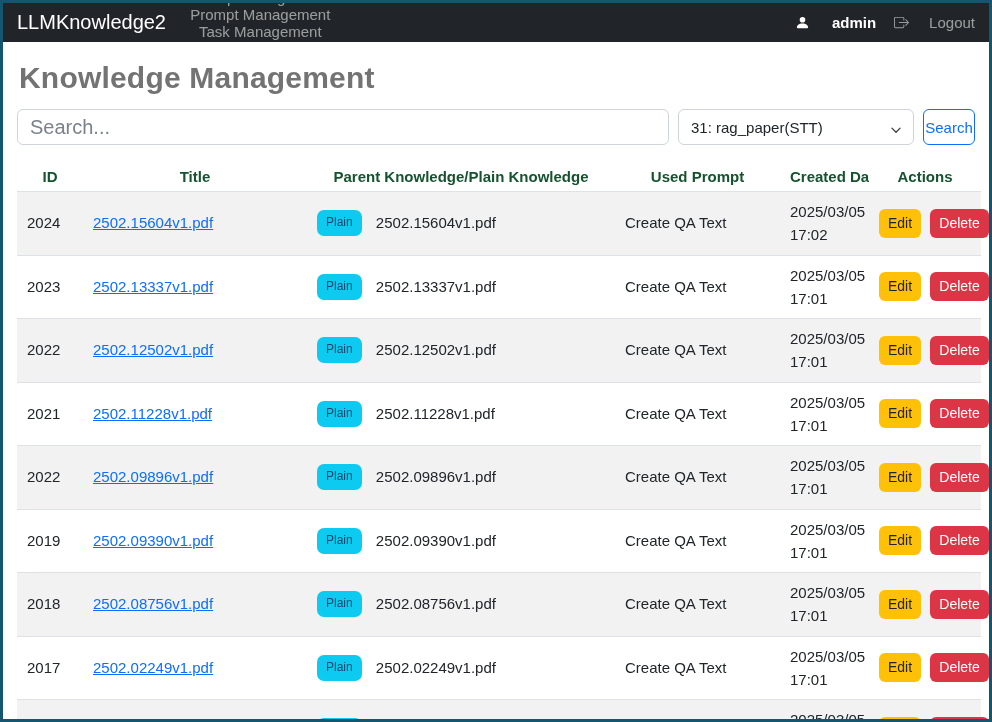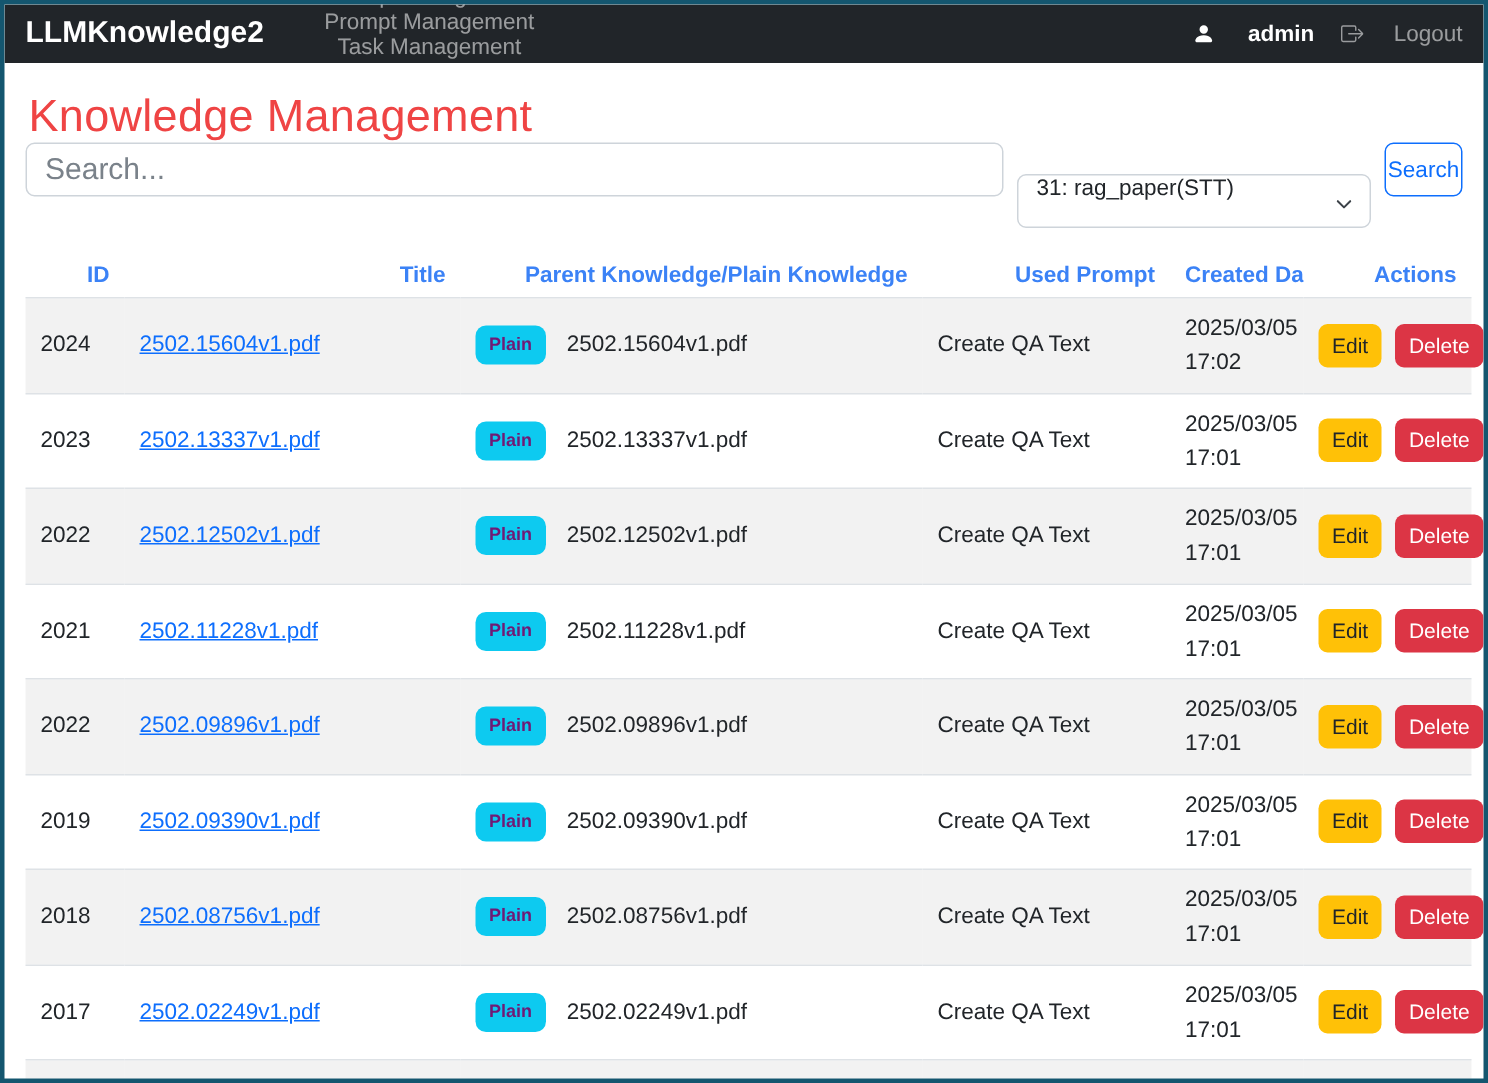--- a/index.html
+++ b/index.html
@@ -10,70 +10,70 @@
     border: 3px solid #14566f;
     background: #fff;
     overflow: hidden;
     display: flex; flex-direction: column;
   }
   
   .navbar {
     background: #212529; height: 39px; flex-shrink: 0;
     display: flex; align-items: center; padding: 0 14px;
   }
-  .brand { color: #fff; font-size: 20px; font-weight: 700; margin-right: 16px; text-decoration: none; }
+  .brand { color: #fff; font-size: 20px; font-weight: 400; text-decoration: none; }
   .nav-links { display: flex; align-items: center; flex-direction: column; }
   .nav-link {
     color: rgba(255,255,255,0.55); font-size: 15px; text-decoration: none;
     padding: 0 9px; white-space: nowrap;
   }
   .nav-right { margin-left: auto; display: flex; align-items: center; gap: 18px; }
   .nav-user { color: #fff; font-size: 15px; font-weight: 600; display: flex; align-items: center; gap: 22px; }
   .nav-logout { color: rgba(255,255,255,0.55); font-size: 15px; text-decoration: none; display: flex; align-items: center; gap: 20px; }
   .nav-user svg, .nav-logout svg { display: block; }
   
   .content { padding: 0 14px; flex: 1; }
-  .page-title { font-size: 30px; font-weight: 400; color: #ef4444; margin: 19px 0 0 2px; letter-spacing: 0.2px; }
+  .page-title { font-size: 30px; font-weight: 700; color: #737373; margin: 19px 0 14px 2px; letter-spacing: 0.2px; }
   
   .search-row { display: flex; gap: 9px; margin-bottom: 17px; }
   .search-input {
     flex: 1; height: 36px; border: 1px solid #ced4da; border-radius: 6px;
     padding: 6px 12px; font-size: 20px; color: #212529; outline: none;
     font-family: "Liberation Sans", sans-serif;
   }
   .search-input::placeholder { color: #7a828a; }
   .select-wrap {
     width: 236px; height: 36px; position: relative;
     border: 1px solid #ced4da; border-radius: 6px; background: #fff;
-    display: flex; padding: 0 30px 0 12px; cursor: pointer; margin-top: 21px;
+    display: flex; align-items: center; padding: 0 30px 0 12px; cursor: pointer;
   }
   .select-value { font-size: 15px; color: #212529; white-space: nowrap; overflow: hidden; }
   .select-chevron { position: absolute; right: 11px; top: 12px; }
   .btn-search {
     width: 52px; height: 36px; background: #fff; border: 1px solid #0d6efd;
     color: #0d6efd; border-radius: 6px; font-size: 15px; cursor: pointer;
     font-family: "Liberation Sans", sans-serif;
   }
   
   table { width: 100%; border-collapse: collapse; table-layout: fixed; color: #212529; }
   col.c-id { width: 66px; } col.c-title { width: 224px; } col.c-parent { width: 308px; }
   col.c-prompt { width: 165px; } col.c-date { width: 89px; } col.c-actions { width: 112px; }
   th {
-    text-align: right; font-size: 15px; font-weight: 700; color: #3b82f6;
+    text-align: center; font-size: 15px; font-weight: 700; color: #14532d;
     padding: 6px 10px; border-bottom: 1px solid #dee2e6; white-space: nowrap; overflow: hidden;
   }
   td {
     font-size: 15px; padding: 8px 10px; border-bottom: 1px solid #dee2e6;
     vertical-align: middle; height: 48px; line-height: 1.45;
   }
   tbody tr:nth-child(odd) { background: rgba(0,0,0,0.05); }
   .title-link { color: #0d6efd; text-decoration: underline; }
   .badge-plain {
-    display: inline-block; background: #0dcaf0; color: #701a75;
-    font-size: 12px; font-weight: 700; padding: 4px 9px 5px; border-radius: 7px;
+    display: inline-block; background: #0dcaf0; color: #0c4a6e;
+    font-size: 12px; font-weight: 400; padding: 4px 9px 5px; border-radius: 7px;
     margin-right: 10px; vertical-align: middle;
   }
   .parent-name { vertical-align: middle; }
   .btn-edit, .btn-delete {
     border: none; border-radius: 6px; font-size: 14px; padding: 6px 9px 7px;
     cursor: pointer; font-family: "Liberation Sans", sans-serif;
   }
   .btn-edit { background: #ffc107; color: #212529; margin-right: 5px; }
   .btn-delete { background: #dc3545; color: #fff; }
   .actions-cell { white-space: nowrap; }

